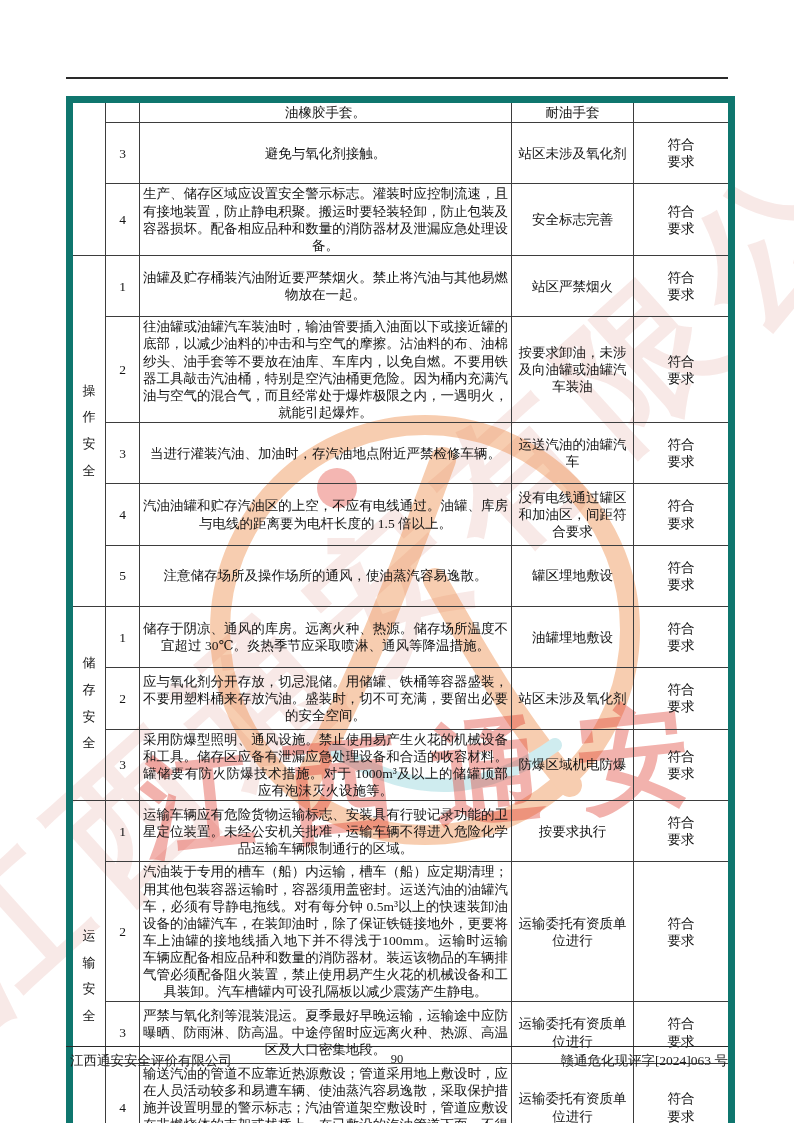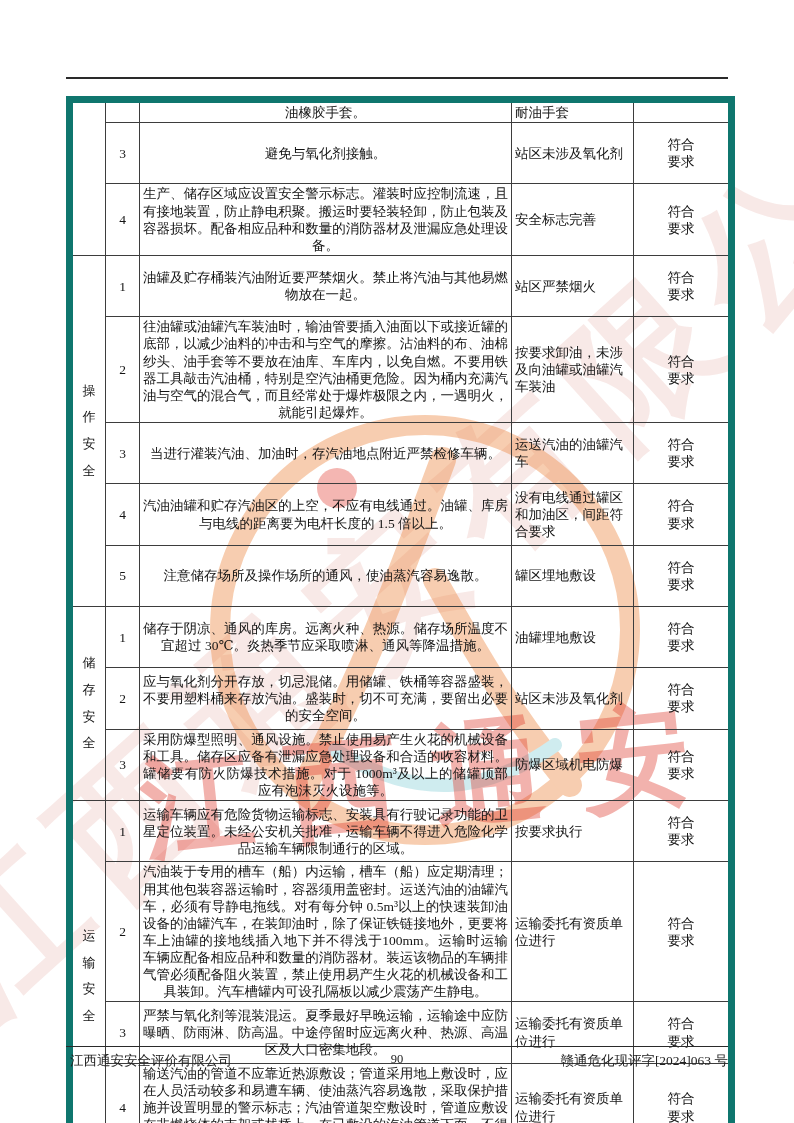--- a/index.html
+++ b/index.html
@@ -49,21 +49,21 @@
     background:transparent;
   }
   .doc-table tr.sec-top td{border-top:1.8px solid #2e2e2e;}
   .doc-table{border:7px solid #0f766e;}
   .cell-cat div{
     width:1em;margin:17px auto;word-break:break-all;
     font-size:13px;line-height:2.05;text-align:right;
   }
   .cell-num{text-align:center;}
   .cell-content{text-align:justify;text-align-last:center;padding:1px 6px;}
-  .cell-status{text-align:left;padding:1px 8px;}
+  .cell-status{text-align:center;padding:1px 8px;}
   .cell-concl{text-align:center;}
   .cell-concl div{max-width:2.4em;margin:12px auto;word-break:break-all;}
   
   .footer-rule{
     position:absolute;top:1046px;left:66px;width:662px;z-index:2;
     border-top:1.5px solid #2a2a2a;
   }
   .footer{
     position:absolute;top:1052px;left:66px;width:662px;z-index:2;
     font-size:13.5px;color:#222;

